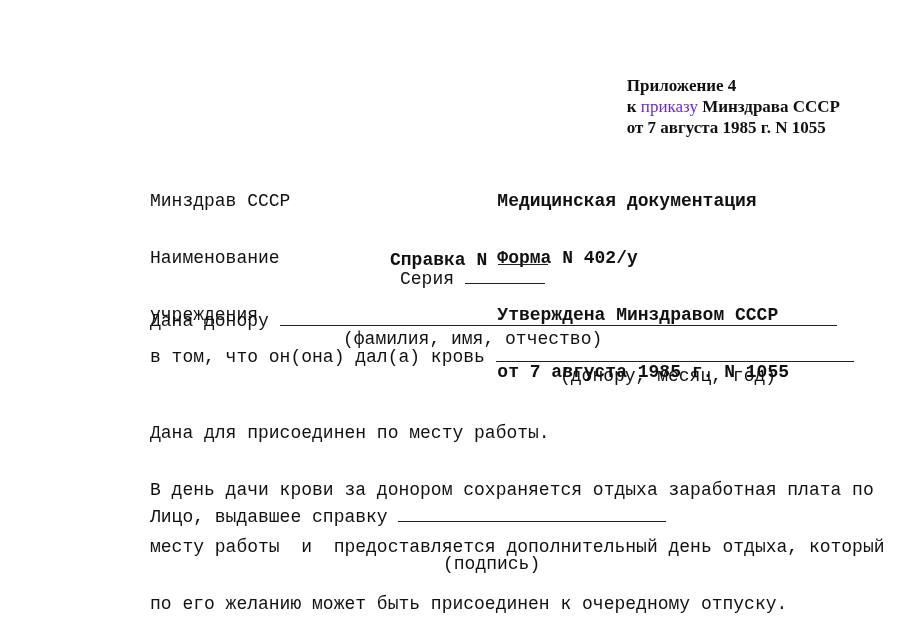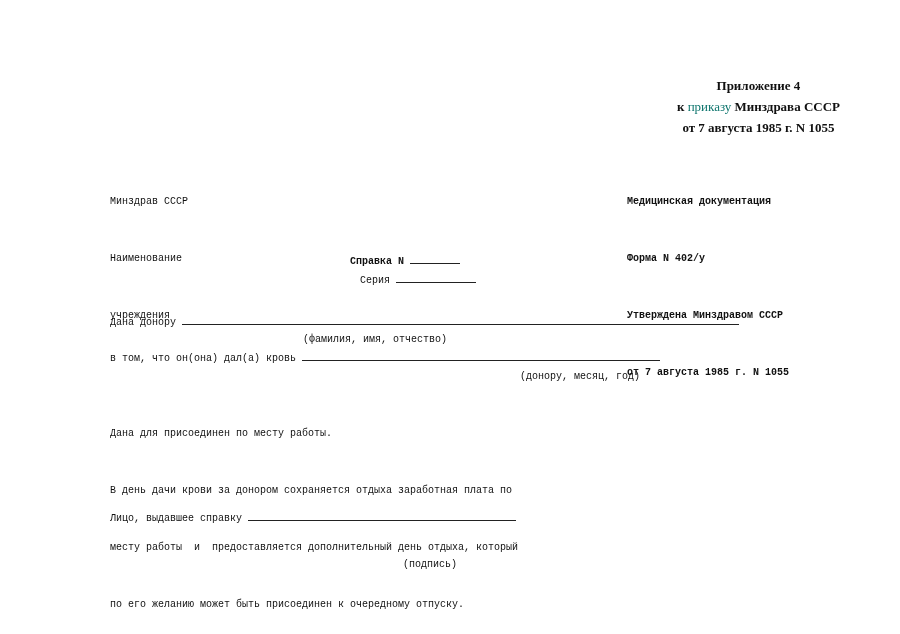--- a/index.html
+++ b/index.html
@@ -1,25 +1,25 @@
 <!DOCTYPE html>
 <html><head>
   <meta charset="utf-8">
   <style>
     html, body { margin: 0; padding: 0; background: #ffffff; }
     body { width: 900px; height: 634px; position: relative; overflow: hidden; color: #111; }
     .serif { font-family: "Liberation Serif", "DejaVu Serif", serif; }
     .mono { font-family: "Liberation Mono", "DejaVu Sans Mono", monospace; }
-    a.link { color: #0f766e; text-decoration: none; }
+    a.link { color: #6d28d9; text-decoration: none; }
     #appendix {
-      position: absolute; right: 60px; top: 75px; text-align: center;
-      font-size: 13px; font-weight: bold; line-height: 21px;
+      position: absolute; right: 60px; top: 75px; text-align: left;
+      font-size: 17px; font-weight: bold; line-height: 21px;
     }
     #appendix a.link { font-weight: normal; }
-    .m { font-size: 10px; line-height: 19px; white-space: pre; }
+    .m { font-size: 18px; line-height: 19px; white-space: pre; margin-left: 40px; }
     #org { position: absolute; left: 110px; top: 154px; }
     #formhdr { position: absolute; right: 111px; top: 154px; font-weight: bold; }
     #cert-title { position: absolute; left: 350px; top: 251px; font-weight: bold; text-align: right; }
     #series { position: absolute; left: 360px; top: 270px; text-align: right; }
     .uline { display: inline-block; border-bottom: 1.3px solid #222; vertical-align: baseline; height: 12px; }
     #donor-line { position: absolute; left: 110px; top: 312px; }
     #donor-hint { position: absolute; left: 303px; top: 330px; }
     #blood-line { position: absolute; left: 110px; top: 348px; }
     #blood-hint { position: absolute; left: 520px; top: 367px; }
     #body-text { position: absolute; left: 110px; top: 386px; }

